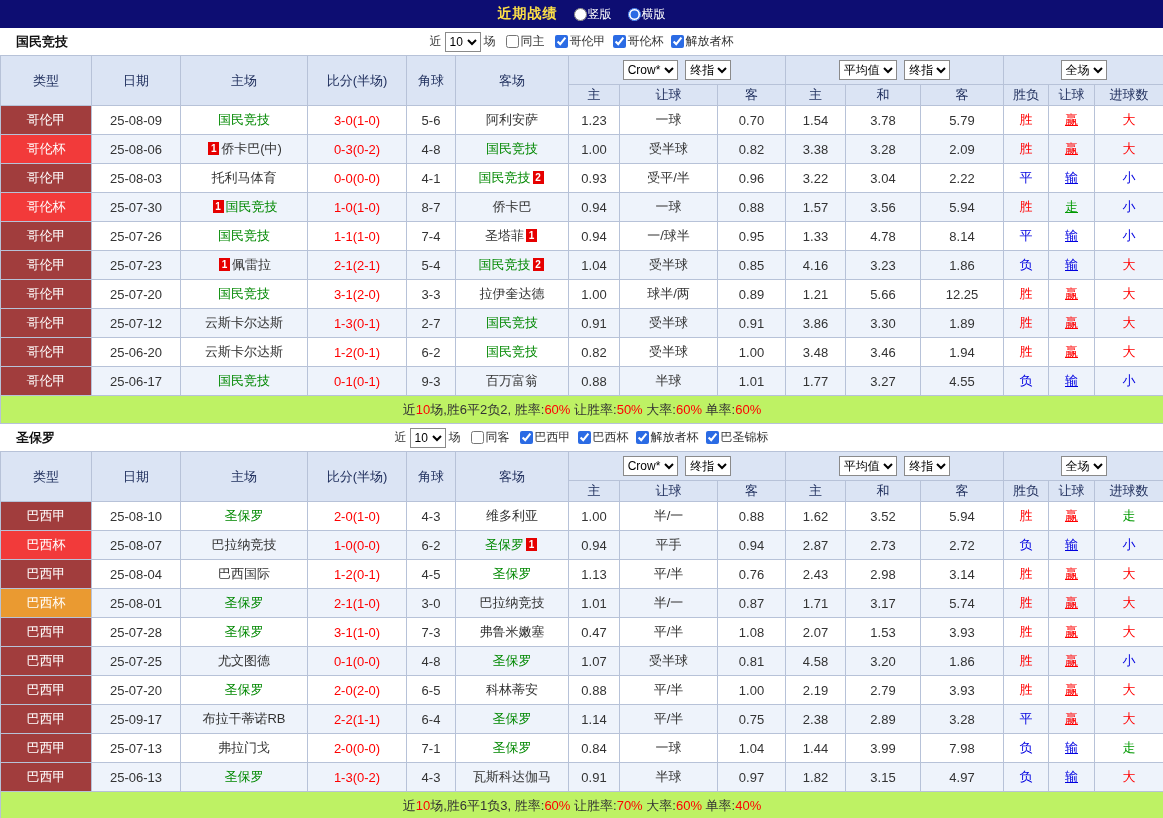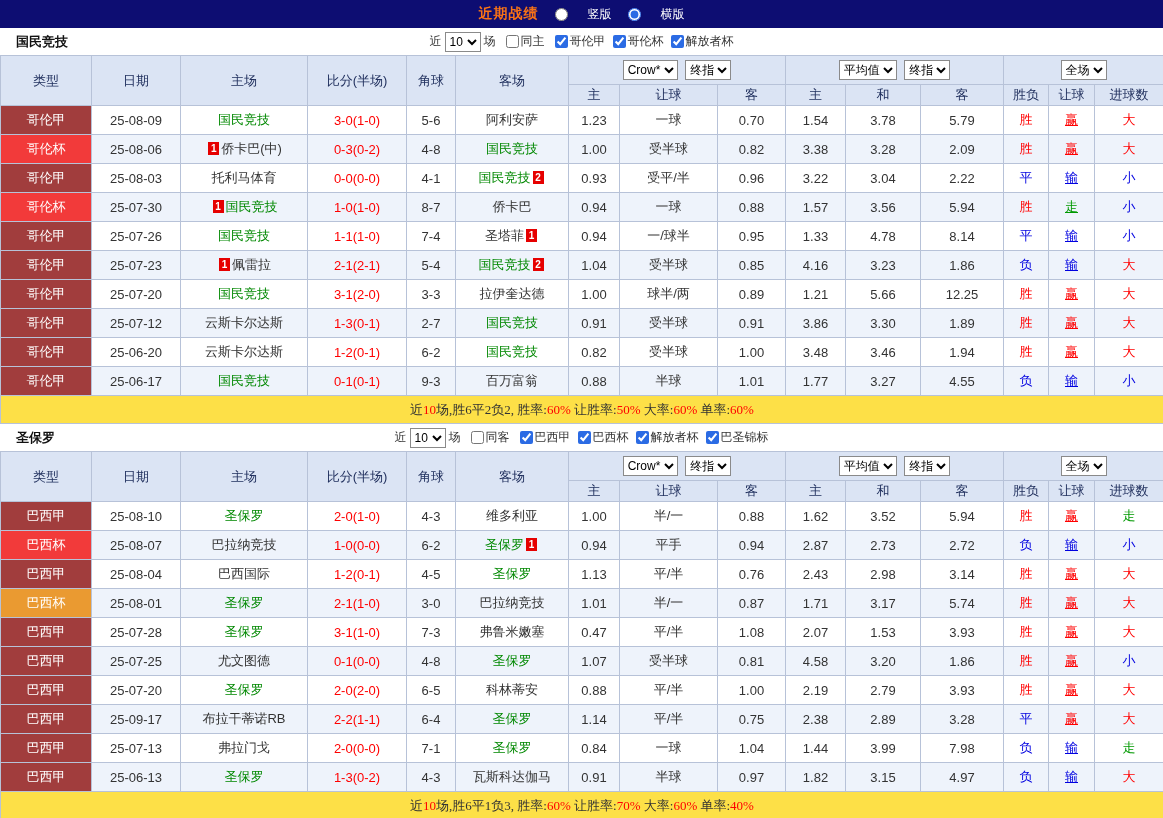--- a/index.html
+++ b/index.html
@@ -10,22 +10,22 @@
     color: #222;
   }
   .topbar {
     height: 28px;
     background: #0d0d72;
     display: flex;
     align-items: center;
     justify-content: center;
     gap: 16px;
   }
-  .topbar .title { color: #f97316; font-weight: bold; font-size: 14px; letter-spacing: 1px; }
-  .topbar label { color: #fff; font-size: 12px; display: inline-flex; align-items: center; gap: 20px; cursor: pointer; }
+  .topbar .title { color: #fde047; font-weight: bold; font-size: 14px; letter-spacing: 1px; }
+  .topbar label { color: #fff; font-size: 12px; display: inline-flex; align-items: center; gap: 1px; cursor: pointer; }
   input[type=radio], input[type=checkbox] { accent-color: #2b6be4; width: 13px; height: 13px; margin: 0; }
 
   .filterbar { height: 27px; display: flex; align-items: center; position: relative; background: #fff; }
   .filterbar .team-label { position: absolute; left: 16px; font-weight: bold; font-size: 13px; color: #111; }
   .filter-controls { margin: 0 auto; display: flex; align-items: center; gap: 3px; font-size: 12px; color: #333; }
   .chk { display: inline-flex; align-items: center; gap: 2px; margin-left: 7px; cursor: pointer; }
   select { font-size: 12px; height: 20px; font-family: inherit; background: #fff; border: 1px solid #8a8a8a; }
 
   table { width: 1163px; border-collapse: collapse; table-layout: fixed; }
   th, td { border: 1px solid #b7c2d8; text-align: center; white-space: nowrap; overflow: hidden; font-size: 13px; }
@@ -51,21 +51,21 @@
     background: #e60000; color: #fff;
     font-size: 10px; font-weight: bold;
     margin: 0 2px; vertical-align: 1px;
   }
 
   td.res.r { color: #ff0000; }
   td.res.b { color: #0000e0; }
   td.res.g { color: #009900; }
   td.res.u { text-decoration: underline; }
 
-  tr.footer-row td { height: 28px; background: #fde047; font-size: 13px; color: #333; font-family: Liberation Serif, serif; }
+  tr.footer-row td { height: 28px; background: #bef264; font-size: 13px; color: #333; }
   .footer-cell .red { color: #ff0000; }
 </style>
 </head>
 <body>
 
 <div class="topbar">
   <span class="title">近期战绩</span>
   <label>
     <input type="radio" name="layout" style="">
     <span>竖版</span>

